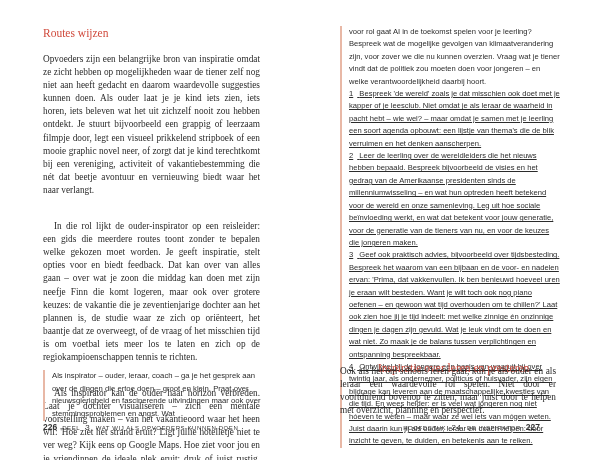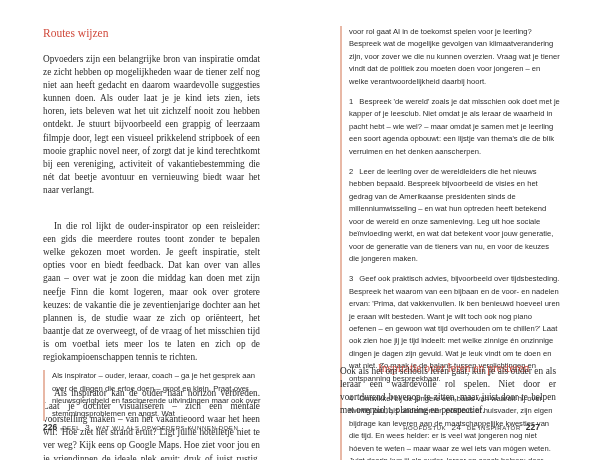--- a/index.html
+++ b/index.html
@@ -7,21 +7,21 @@
   .page { position: absolute; top: 0; height: 460px; }
   .page-left { left: 0; width: 300px; }
   .page-right { left: 300px; width: 300px; }
   .heading { position: absolute; font-family: "Liberation Serif", serif; color: #d04a3c; font-size: 11.5px; }
   .body-text { position: absolute; font-family: "Liberation Serif", serif; font-size: 9.3px; line-height: 13.1px; text-align: justify; color: #2b2b2b; }
   .body-text p { margin: 0; }
   .body-text p.indent { text-indent: 11px; margin-top: 23px; }
   .box { position: absolute; border-left: 2.5px solid #e8b8a6; padding-left: 7px; font-family: "Liberation Sans", sans-serif; font-size: 7.7px; line-height: 12.7px; color: #2b2b2b; }
   .box .box-title { font-weight: bold; margin: 0 0 5px 0; }
   .box p { margin: 0; }
-  .box .item { margin-top: 8px; }
+  .box .item { margin-top: 0; text-decoration: underline; }
   .box .num { margin-right: 4px; }
   .footer { position: absolute; top: 422px; font-family: "Liberation Sans", sans-serif; font-size: 6px; letter-spacing: 0.6px; text-transform: uppercase; color: #333; }
   .footer .pnum { font-size: 8.5px; font-weight: bold; letter-spacing: 0; margin: 0 5px; }
   .footer .sep { margin: 0 4px; font-size: 8px; }
 </style>
 </head>
 <body>
 
 <div class="page page-left">
   <div class="heading" style="left:43px; top:27px;">Routes wijzen</div>

